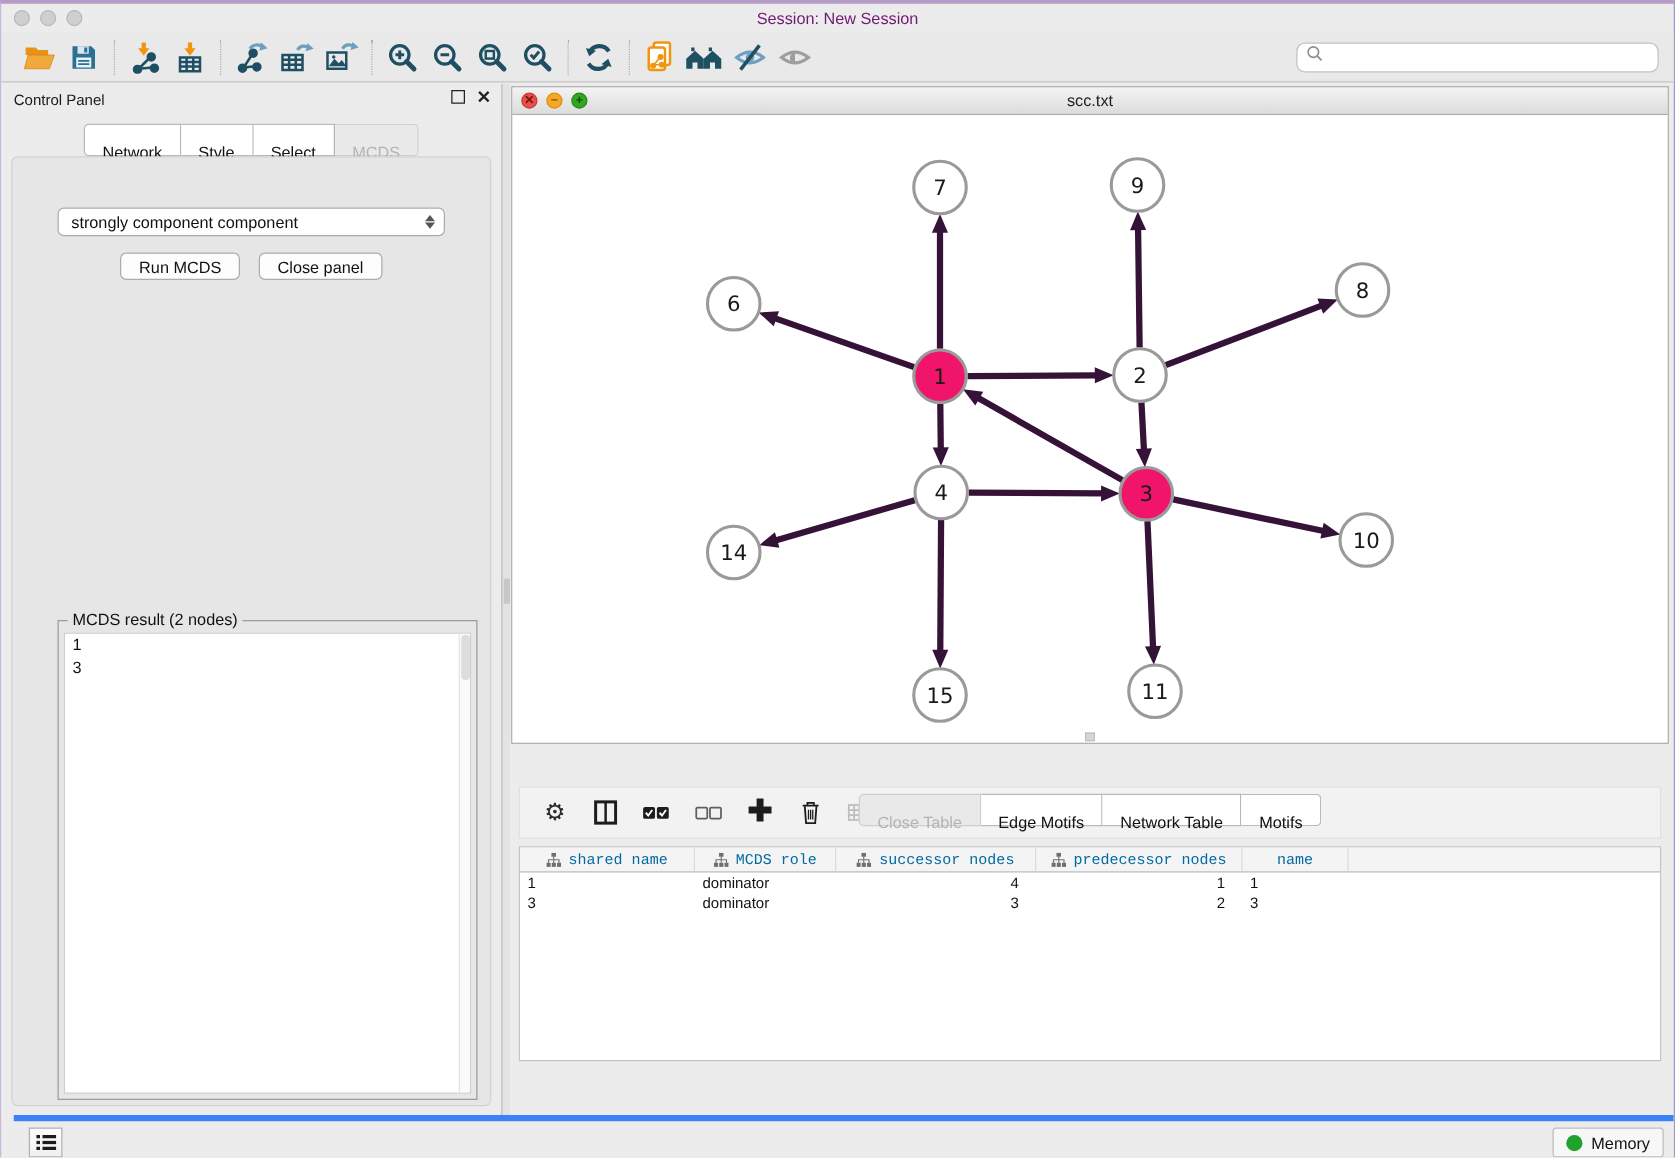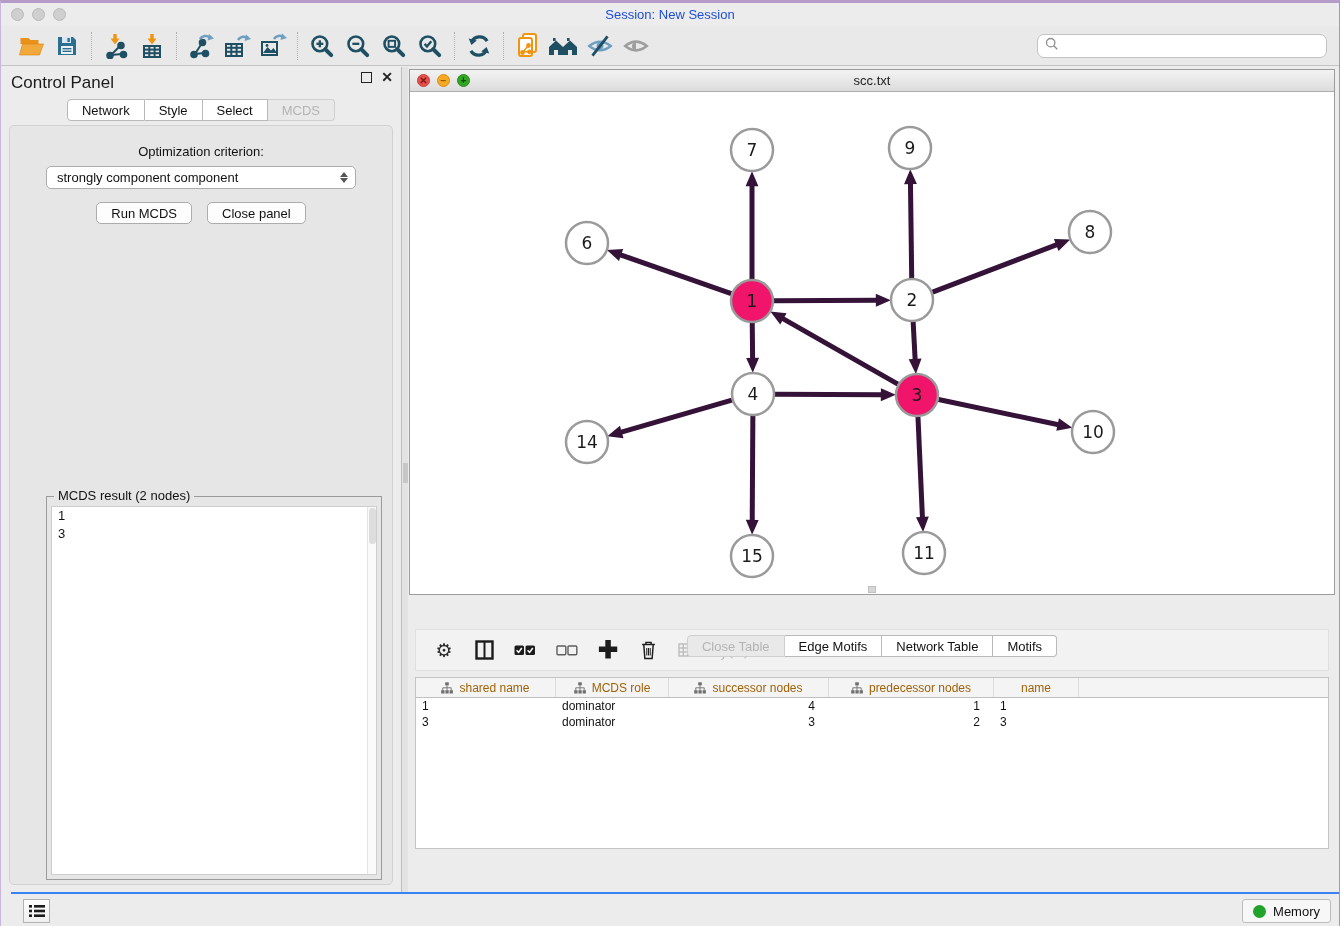--- a/index.html
+++ b/index.html
@@ -4,41 +4,41 @@
 <style>
   * { margin:0; padding:0; box-sizing:border-box; }
   html,body { width:1340px; height:926px; background:#ECECEC; font-family:"Liberation Sans",sans-serif; }
   .app { position:relative; width:1340px; height:926px; background:#ECECEC; overflow:hidden;
          border-top:3px solid #B49BC8; border-left:1px solid #C9B6DB; border-right:1px solid #9F97C6; }
 
   
   .titlebar { position:absolute; top:0; left:0; right:0; height:23px; }
   .lights { position:absolute; left:10px; top:5px; display:flex; gap:8px; }
   .light { width:13px; height:13px; border-radius:50%; background:#CFCFCF; border:1px solid #B9B9B9; }
-  .main-title { position:absolute; left:0; right:0; top:4px; text-align:center; font-size:13px; color:#1d4ed8; }
+  .main-title { position:absolute; left:0; right:0; top:4px; text-align:center; font-size:13px; color:#701a75; }
 
   
   .toolbar { position:absolute; top:23px; left:0; right:0; height:40px; background:#E9E9E9;
              border-bottom:1px solid #C4C4C4; display:flex; align-items:center; padding:0 12px; }
   .tbtn { width:36px; height:32px; display:flex; align-items:center; justify-content:center; border-radius:4px; }
   .tsep { width:1px; height:28px; border-left:1px dotted #AFAFAF; margin:0 6px; }
   .search-wrap { margin-left:auto; width:290px; height:24px; background:#fff; border:1px solid #C2C2C2;
                  border-radius:7px; display:flex; align-items:center; padding:0 7px; gap:5px; }
   .search-wrap input { border:none; outline:none; flex:1; font-size:13px; background:transparent; }
 
   
   .control-panel { position:absolute; left:0; top:64px; width:400px; height:828px; background:#ECECEC; }
   .cp-head { position:relative; height:26px; }
-  .cp-title { position:absolute; left:10px; top:6px; font-size:17px; color:#1A1A1A; }
+  .cp-title { position:absolute; left:10px; top:6px; font-size:12px; color:#1A1A1A; }
   .win-icons { position:absolute; right:8px; top:5px; display:flex; gap:9px; align-items:center; }
   .float-ic { width:11px; height:11px; border:1.6px solid #222; }
   .close-ic { font-size:14px; font-weight:bold; color:#222; line-height:11px; }
 
   .tabs-row { position:absolute; top:32px; left:0; right:0; display:flex; justify-content:center; }
-  .tab { height:22px; padding:1px 14px; font-size:13px; line-height:20px; background:#fff;
+  .tab { height:22px; padding:12px 14px; font-size:13px; line-height:20px; background:#fff;
          border:1px solid #B9B9B9; border-left:none; color:#111; }
   .tab:first-child { border-left:1px solid #B9B9B9; border-radius:4px 0 0 4px; }
   .tab:last-child { border-radius:0 4px 4px 0; }
   .tab.active { background:#E9E9E9; color:#B4B4B4; border-color:#CFCFCF; }
 
   .cp-box { position:absolute; left:8px; right:8px; top:58px; bottom:10px; background:#E6E6E6;
             border:1px solid #D2D2D2; border-radius:5px; }
   .opt-label { position:absolute; top:18px; left:0; right:0; text-align:center; font-size:13px; color:#111; }
   .dropdown { position:absolute; left:36px; right:36px; top:40px; height:23px; background:#fff;
               border:1px solid #ACACAC; border-radius:5px; display:flex; align-items:center;
@@ -84,31 +84,31 @@
   .tp-toolbar { position:absolute; top:26px; left:6px; right:6px; height:42px; background:#F2F2F2;
                 border:1px solid #E0E0E0; display:flex; align-items:center; gap:20px; padding-left:18px; }
   .tp-ic { display:flex; align-items:center; justify-content:center; min-width:20px; }
   .gear { font-size:19px; color:#2B2B2B; font-family:"DejaVu Sans",sans-serif; }
   .plus { font-size:24px; font-weight:bold; color:#1C1C1C; line-height:18px; }
   .fx { font-family:"DejaVu Serif",serif; font-style:italic; font-size:17px; color:#B5B5B5; }
 
   .tbl { position:absolute; top:74px; left:6px; right:6px; bottom:40px; background:#fff;
          border:1px solid #C4C4C4; overflow:hidden; }
   .tbl-header { display:flex; height:20px; border-bottom:1px solid #BFBFBF; background:#F4F4F4; }
-  .th { display:flex; align-items:center; justify-content:center; gap:6px; font-size:12px; color:#a16207;
-        border-right:1px solid #DCDCDC; height:100%; }
+  .th { display:flex; align-items:center; justify-content:center; gap:6px; font-size:12px; color:#0369a1;
+        border-right:1px solid #DCDCDC; height:100%;font-family:Liberation Mono, monospace; }
   .tbl-row { display:flex; height:16px; }
   .td { font-size:12px; color:#111; padding:1px 6px; overflow:hidden; white-space:nowrap; }
   .td.num { text-align:right; padding-right:14px; }
 
   .tp-tabs { position:absolute; bottom:2px; left:0; right:0; display:flex; justify-content:center; }
 
   
   .statusbar { position:absolute; left:10px; right:0; bottom:0; height:34px; background:#ECECEC;
-               border-top:2px solid #3b82f6; }
+               border-top:5px solid #3b82f6; }
   .list-btn { position:absolute; left:12px; top:5px; width:27px; height:24px; background:linear-gradient(#FDFDFD,#EFEFEF);
               border:1px solid #B2B2B2; display:flex; align-items:center; justify-content:center; }
   .memory-btn { position:absolute; right:8px; top:5px; height:24px; padding:0 10px;
                 background:#F7F7F7; border:1px solid #BDBDBD; border-radius:3px;
                 display:flex; align-items:center; gap:7px; font-size:13px; color:#111; }
   .mem-dot { width:13px; height:13px; border-radius:50%; background:#1FA32B; }
 
   .stepper { display:flex; flex-direction:column; align-items:center; gap:1px; padding-right:3px; }
   .stepper .up { width:0; height:0; border-left:4px solid transparent; border-right:4px solid transparent; border-bottom:5px solid #555; }
   .stepper .down { width:0; height:0; border-left:4px solid transparent; border-right:4px solid transparent; border-top:5px solid #555; }
@@ -299,21 +299,20 @@
         <span class="close-ic">✕</span>
       </span>
     </div>
     <div class="tabs-row">
       <div class="tab">Network</div>
       <div class="tab">Style</div>
       <div class="tab">Select</div>
       <div class="tab active">MCDS</div>
     </div>
     <div class="cp-box">
-      <div class="opt-label">Optimization criterion:</div>
       <div class="dropdown">
         <span class="dd-value">strongly component component</span>
         <span class="stepper">
             <span class="up"></span>
             <span class="down"></span>
           </span>
       </div>
       <div class="btn-row">
         <div class="btn">Run MCDS</div>
         <div class="btn">Close panel</div>

